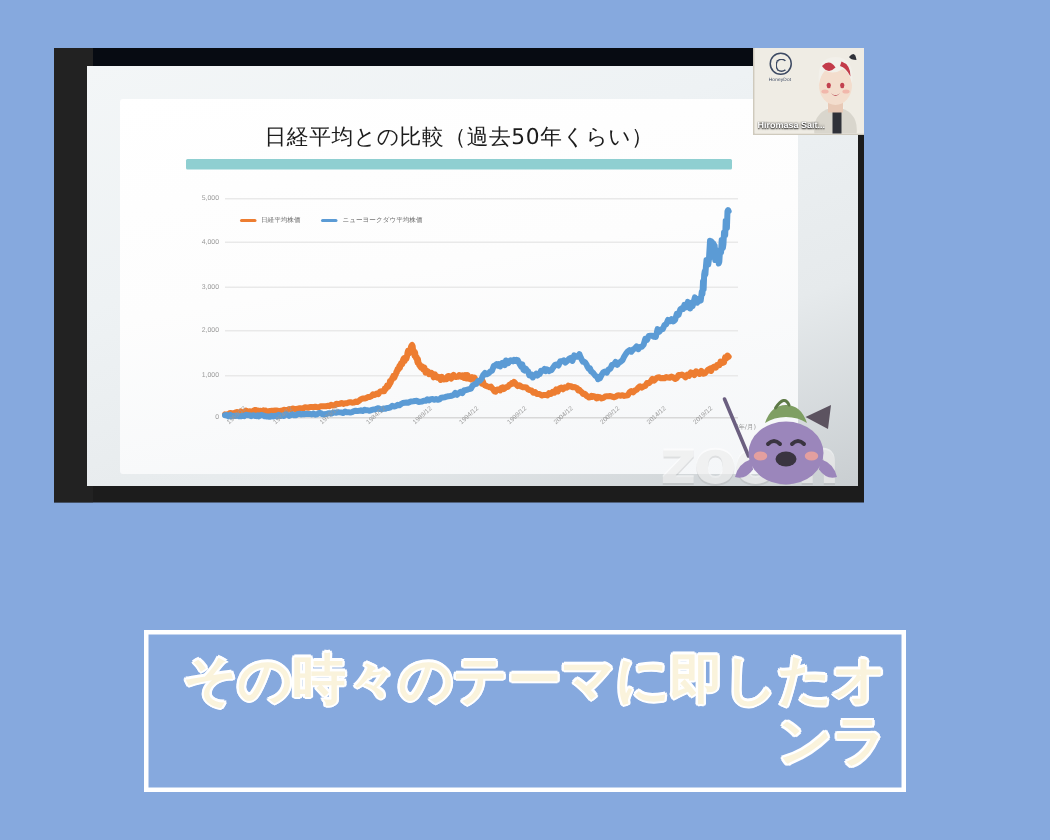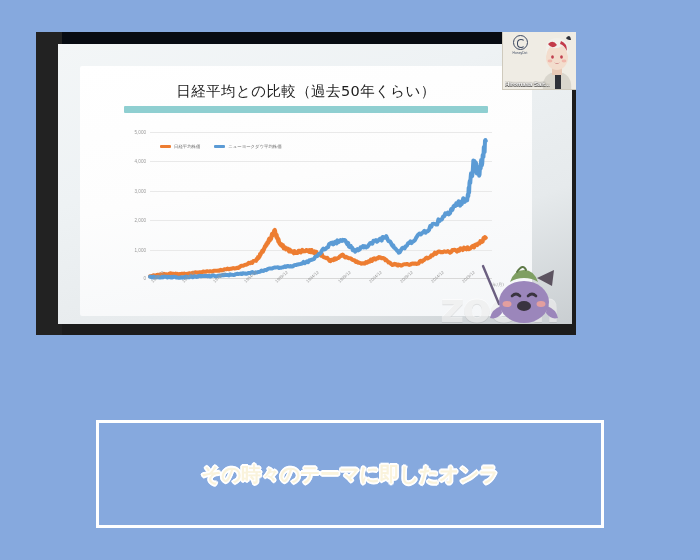--- a/index.html
+++ b/index.html
@@ -265,21 +265,21 @@
     width: 508px;
     height: 108px;
     background: #86a9de;
     border: 3px solid #ffffff;
     display: flex;
     align-items: center;
     justify-content: center;
     padding: 0 10px;
   }
   #caption-text {
-    font-size: 20px;
+    font-size: 36px;
     line-height: 1.14;
     font-weight: bold;
     color: #faf3dc;
     text-align: right;
     letter-spacing: -0.5px;
     font-family: "DejaVu Sans", "Liberation Sans", sans-serif;
     -webkit-text-stroke: 1.6px #ffffff;
     paint-order: stroke fill;
     text-shadow:
       1.6px 0 0 #ffffff, -1.6px 0 0 #ffffff,

